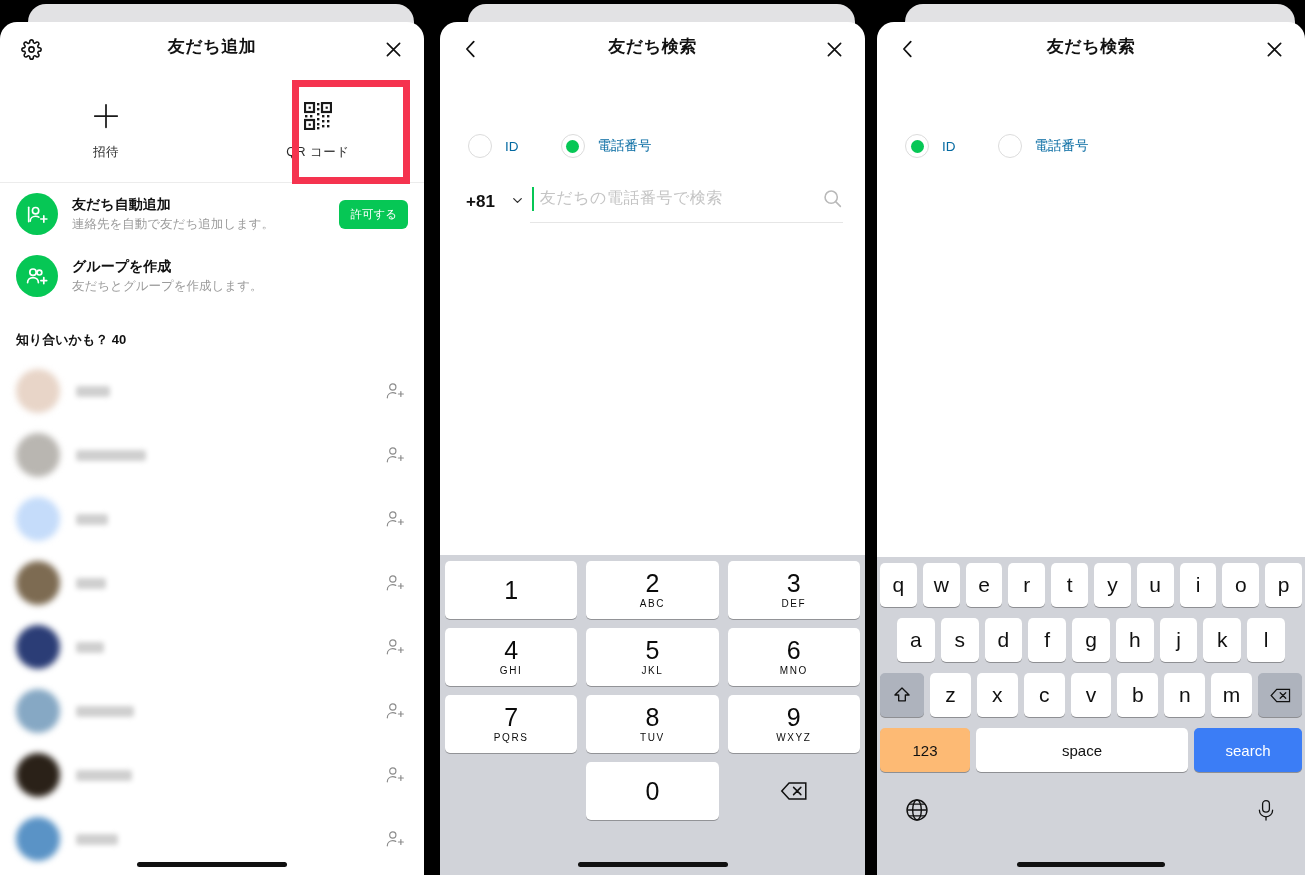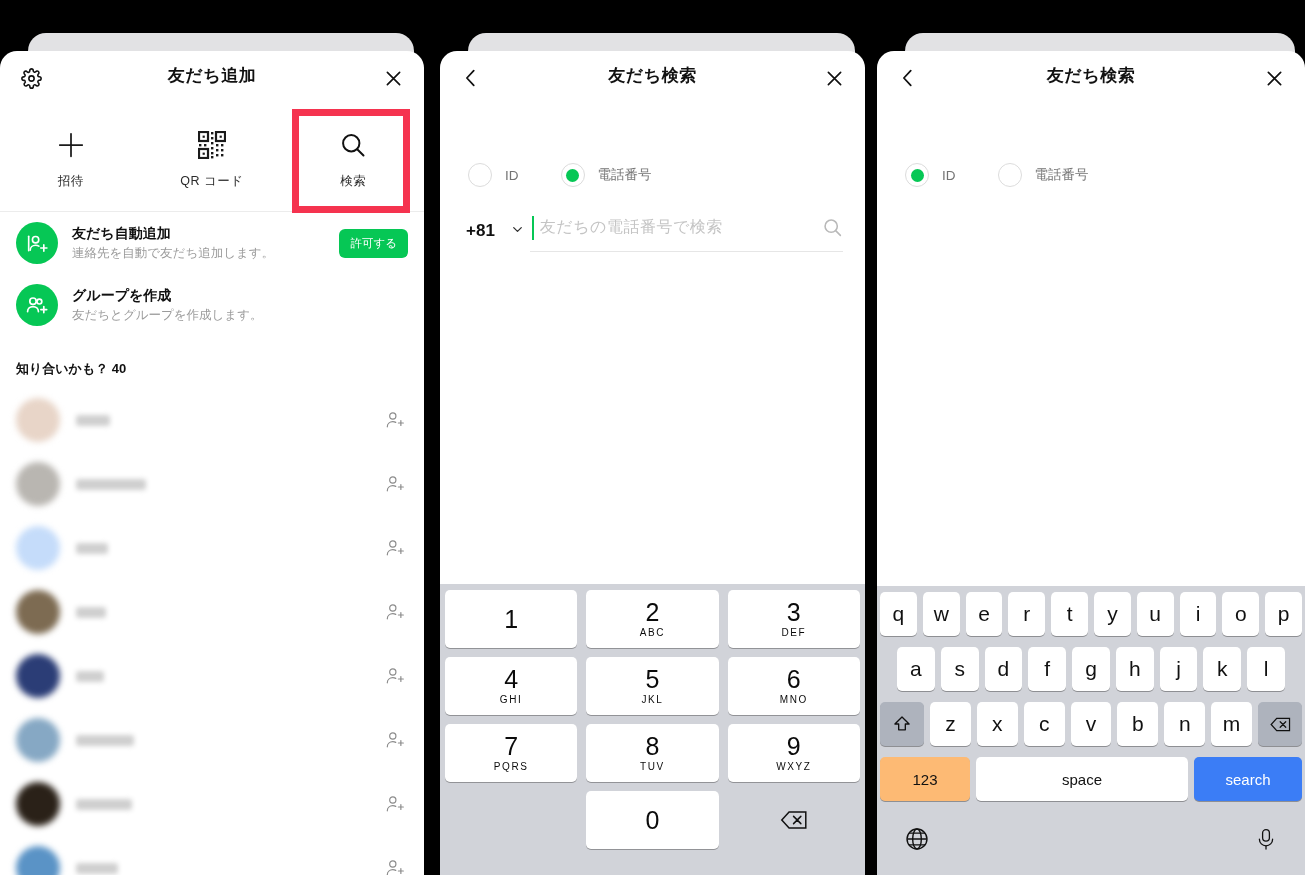--- a/index.html
+++ b/index.html
@@ -2,21 +2,21 @@
 <html><head>
 <meta charset="utf-8">
 <style>
   * { box-sizing: border-box; margin: 0; padding: 0; }
   html, body {
     width: 1305px; height: 875px;
     background: #000;
     font-family: "Liberation Sans", "DejaVu Sans", sans-serif;
     overflow: hidden;
   }
-  .stage { position: relative; width: 1305px; height: 678px; background: #000; margin-top: 29px; }
+  .stage { position: relative; width: 1305px; height: 678px; background: #000; }
 
   
   .panel { position: absolute; top: 0; height: 875px; background: #000; }
   .panel.p1 { left: 0;    width: 424px; }
   .panel.p2 { left: 440px; width: 425px; }
   .panel.p3 { left: 877px; width: 428px; }
 
   .backcard {
     position: absolute; top: 4px; left: 28px; right: 10px; height: 60px;
     background: #e2e2e4; border-radius: 18px 18px 0 0;
@@ -81,21 +81,21 @@
   .add-ic { width: 26px; flex: 0 0 26px; display: flex; justify-content: center; cursor: pointer; }
 
   
   .radio-row { display: flex; align-items: center; gap: 0; padding: 56px 0 0 28px; }
   .radio-item { display: flex; align-items: center; gap: 13px; cursor: pointer; }
   .radio-item + .radio-item { margin-left: 42px; }
   .rdo { width: 24px; height: 24px; border-radius: 50%; border: 1.5px solid #dcdcdc;
          background: #fff; display: flex; align-items: center; justify-content: center; }
   .rdo i { display: none; width: 13px; height: 13px; border-radius: 50%; background: #06c755; }
   .rdo.on i { display: block; }
-  .rdo-label { font-size: 13.5px; color: #737373; }
+  .rdo-label { font-size: 13.5px; color: #0369a1; }
 
   
   .pinput { display: flex; align-items: flex-end; padding: 30px 22px 0 26px; gap: 6px; }
   .cc { display: flex; align-items: baseline; gap: 16px; padding-bottom: 11px; cursor: pointer; }
   .cc-txt { font-size: 17px; font-weight: 700; color: #111; }
   .pfield { flex: 1; position: relative; border-bottom: 1px solid #e6e6e6;
             display: flex; padding: 0 0 9px 10px; }
   .caret { position: absolute; left: 2px; top: -1px; width: 2px; height: 24px; background: #06c755; }
   .ph { font-size: 16px; color: #c4c4c4; letter-spacing: .5px; }
   .pfield .srch { margin-left: auto; }
@@ -204,29 +204,20 @@
                 <rect x="18" y="18" width="2.4" height="2.4"></rect>
                 <rect x="23" y="18" width="2.4" height="2.4"></rect>
                 <rect x="18" y="23" width="2.4" height="2.4"></rect>
                 <rect x="23" y="23" width="2.4" height="2.4"></rect>
                 <rect x="6" y="13" width="2.4" height="2.4"></rect>
                 <rect x="1" y="13" width="2.4" height="2.4"></rect>
               </svg>
             </div>
             <div class="tab-label">QR コード</div>
           </div>
-          <div class="tab">
-            <div class="tab-icon">
-              <svg width="28" height="28" viewBox="0 0 24 24" stroke="#111" stroke-width="1.7" fill="none" stroke-linecap="round">
-                <circle cx="10.5" cy="10.5" r="7"></circle>
-                <path d="M15.6 15.6 L21 21"></path>
-              </svg>
-            </div>
-            <div class="tab-label">検索</div>
-          </div>
           <div class="hl-box"></div>
         </div>
 
         <div class="sep"></div>
 
         <div class="arow">
           <div class="avatar-green">
             <svg width="23" height="23" viewBox="0 0 24 24" fill="none" stroke="#fff" stroke-width="1.7" stroke-linecap="round">
               <circle cx="10" cy="8" r="3.3"></circle>
               <path d="M4.4 19c0-3.1 2.5-5.2 5.6-5.2 1.3 0 2.5.4 3.4 1"></path>

